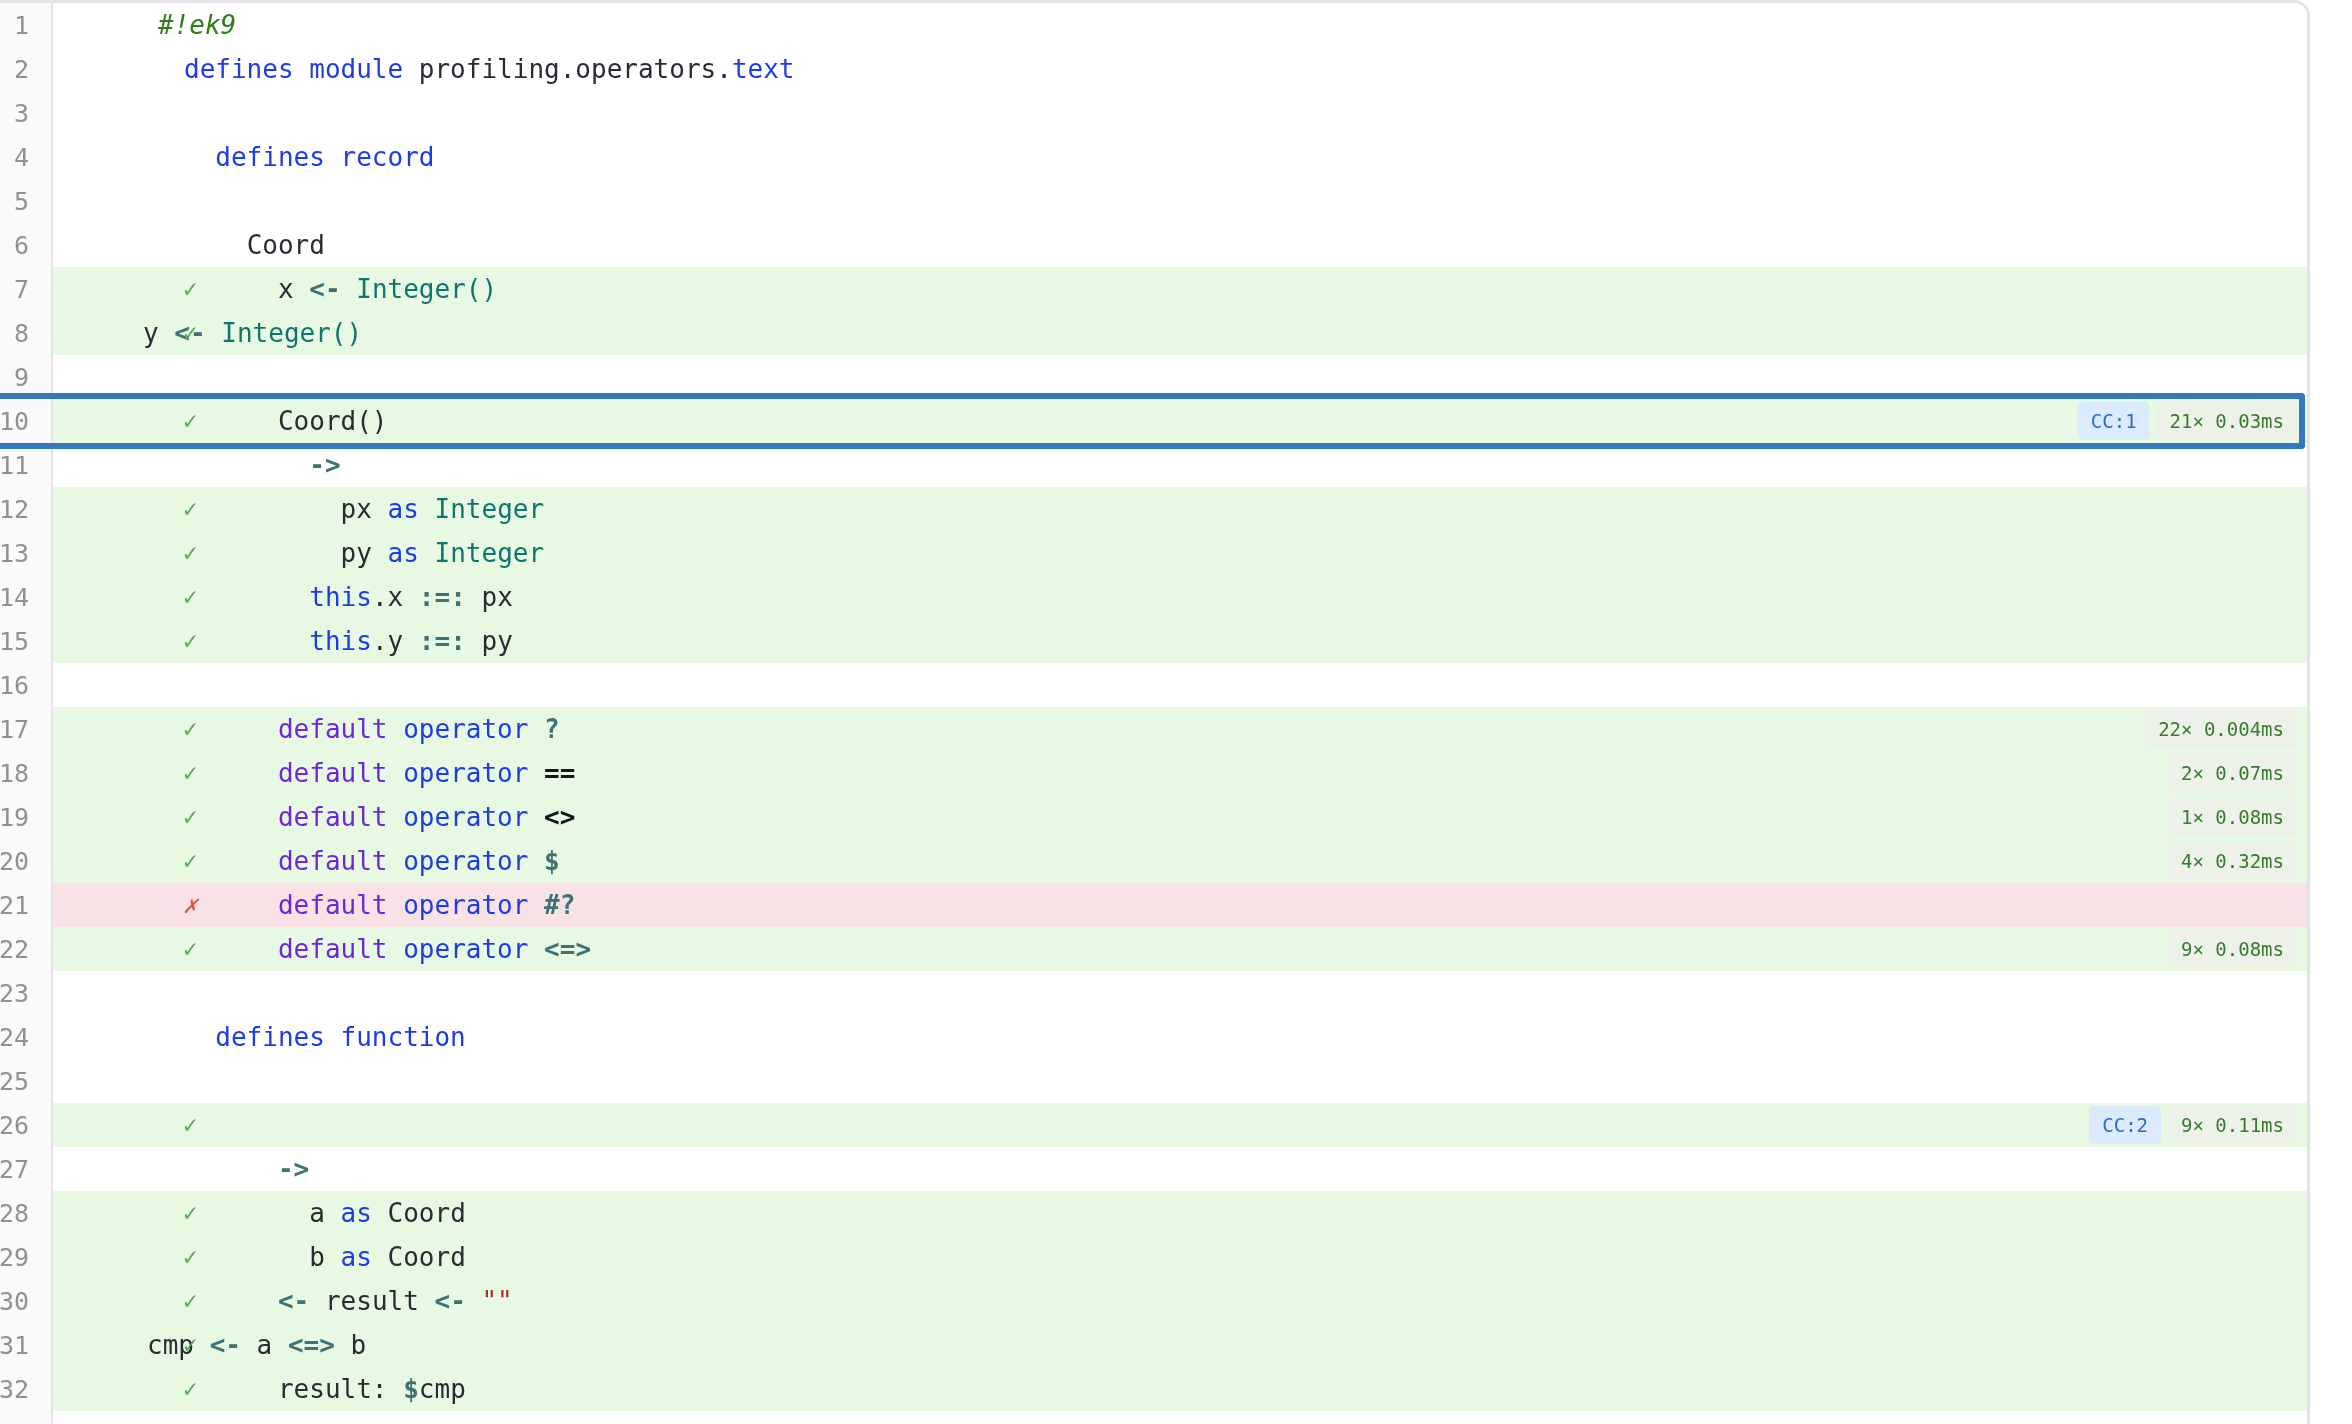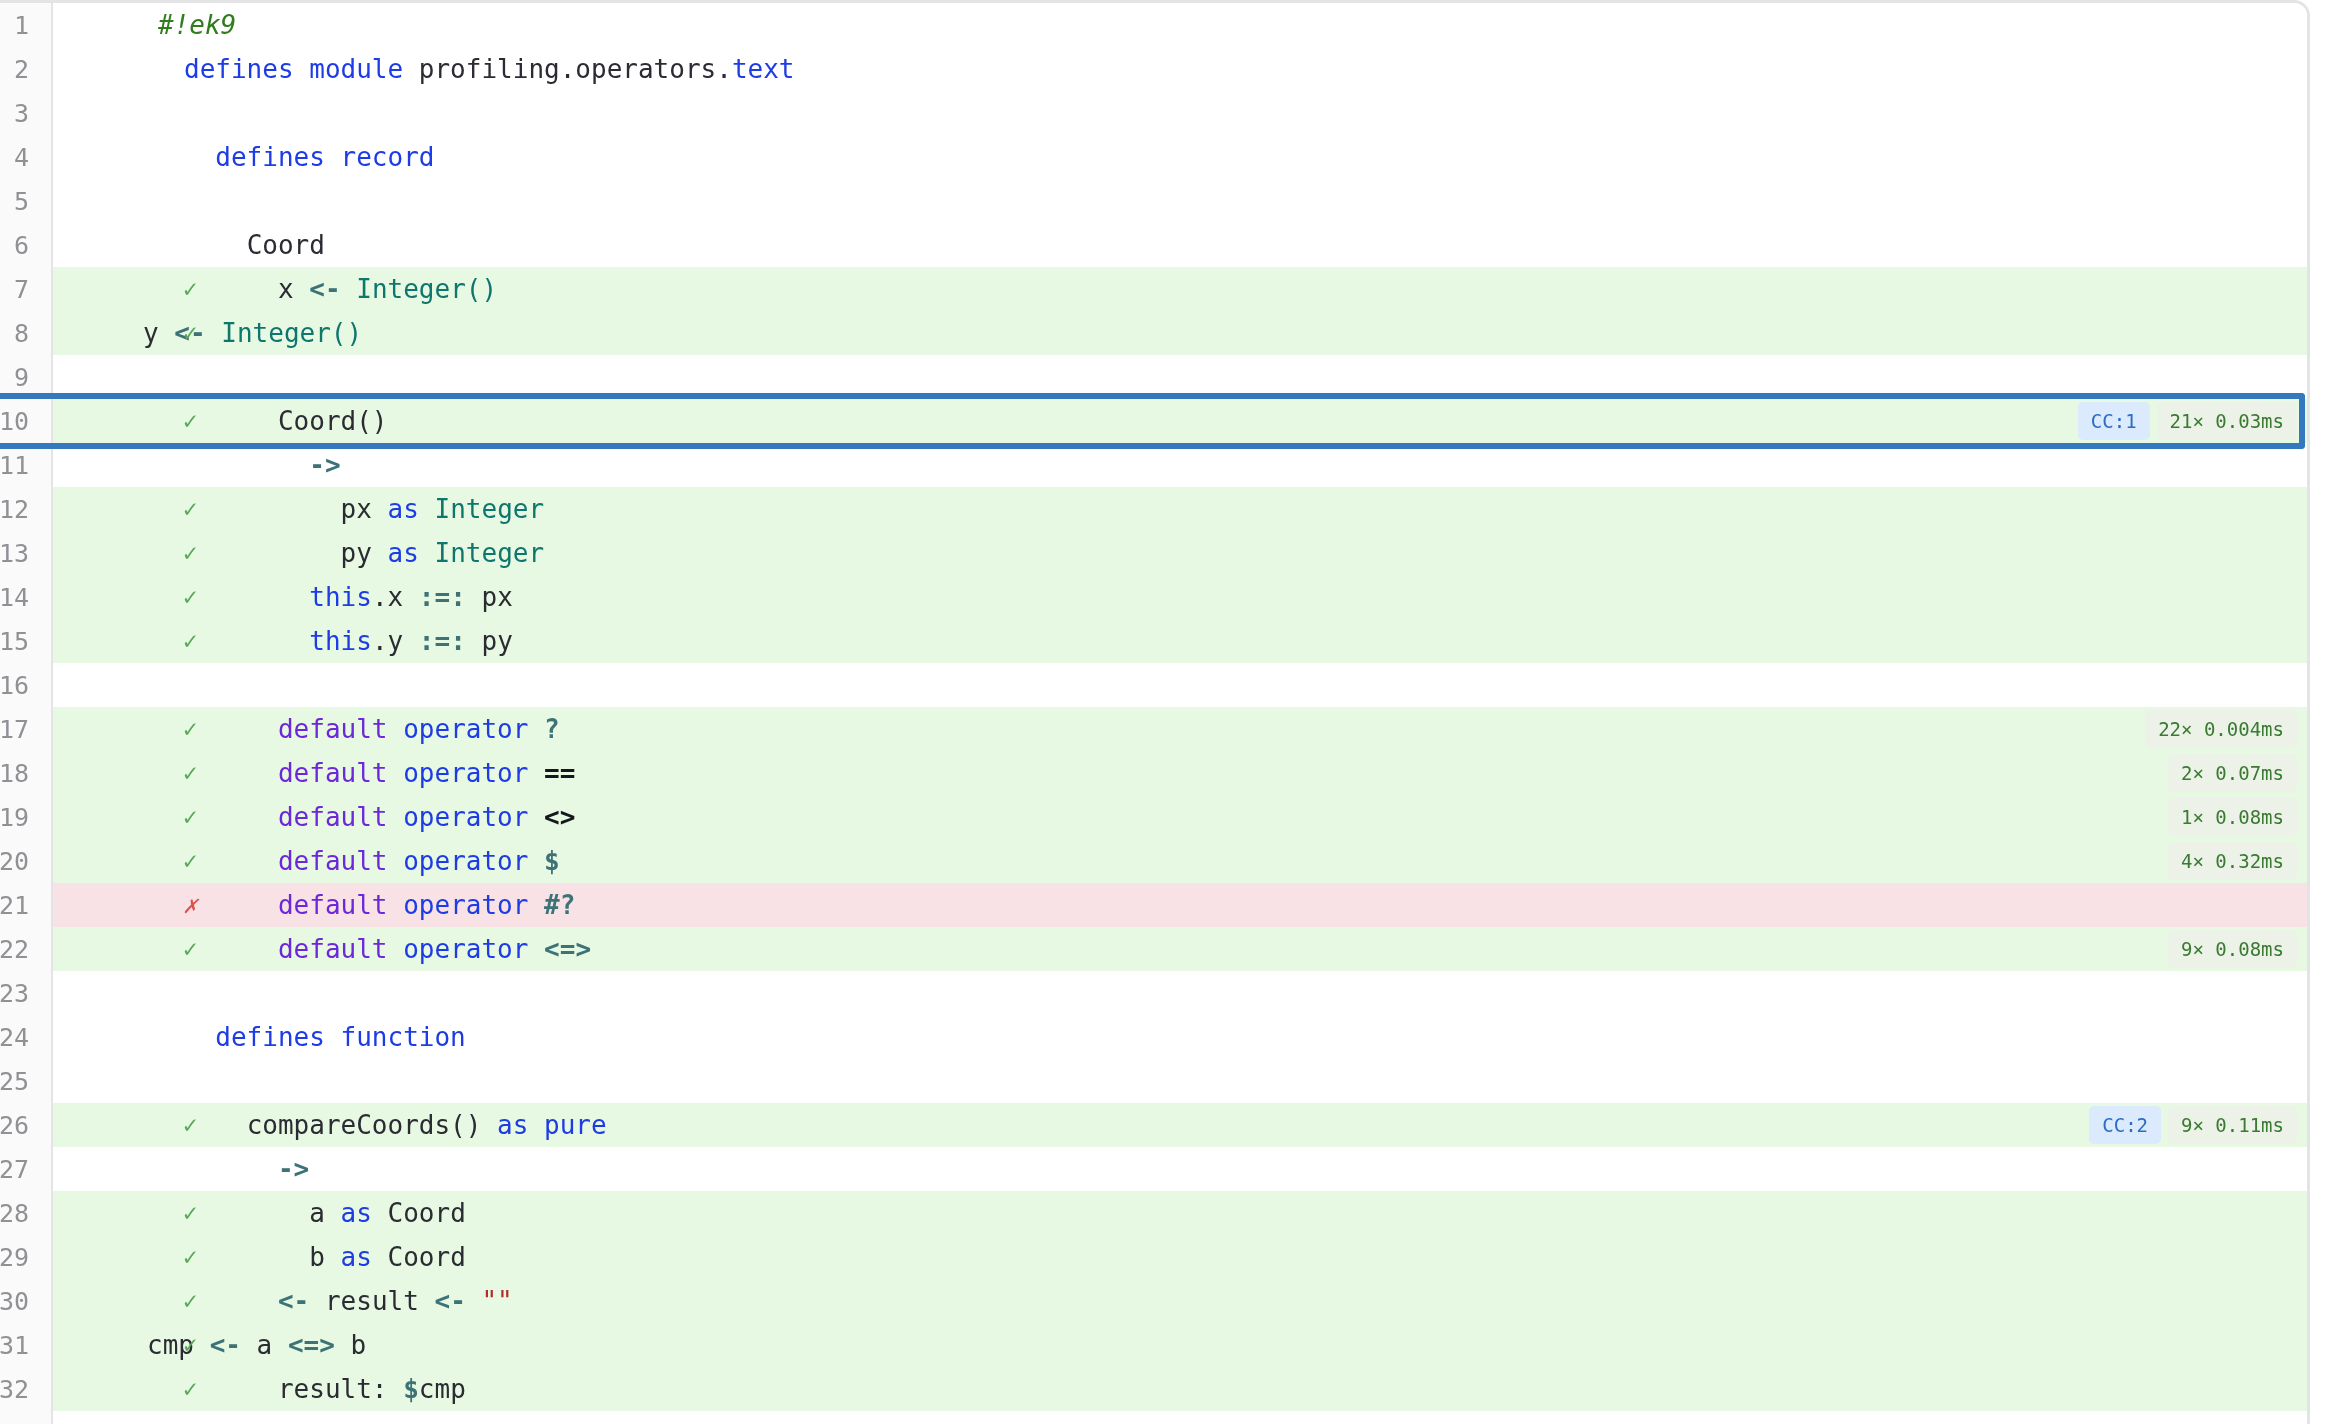--- a/index.html
+++ b/index.html
@@ -237,21 +237,20 @@
       <div class="row bg-none">
         <div class="gutter">25</div>
         <div class="code">
           <span class="txt" style="padding-left: 131px;"></span>
         </div>
       </div>
       <div class="row bg-cov">
         <div class="gutter">26</div>
         <div class="code">
           <span class="mark check">✓</span>
-          <span class="txt" style="padding-left: 193.64px;"><span class="s-pl">compareCoords() </span><span class="s-kw">as</span><span class="s-pl"> </span><span class="s-kw">pure</span></span>
           <span class="badges">
             <span class="badge cc">CC:2</span>
             <span class="badge tm">9× 0.11ms</span>
           </span>
         </div>
       </div>
       <div class="row bg-none">
         <div class="gutter">27</div>
         <div class="code">
           <span class="txt" style="padding-left: 224.96px;"><span class="s-op">-&gt;</span></span>

